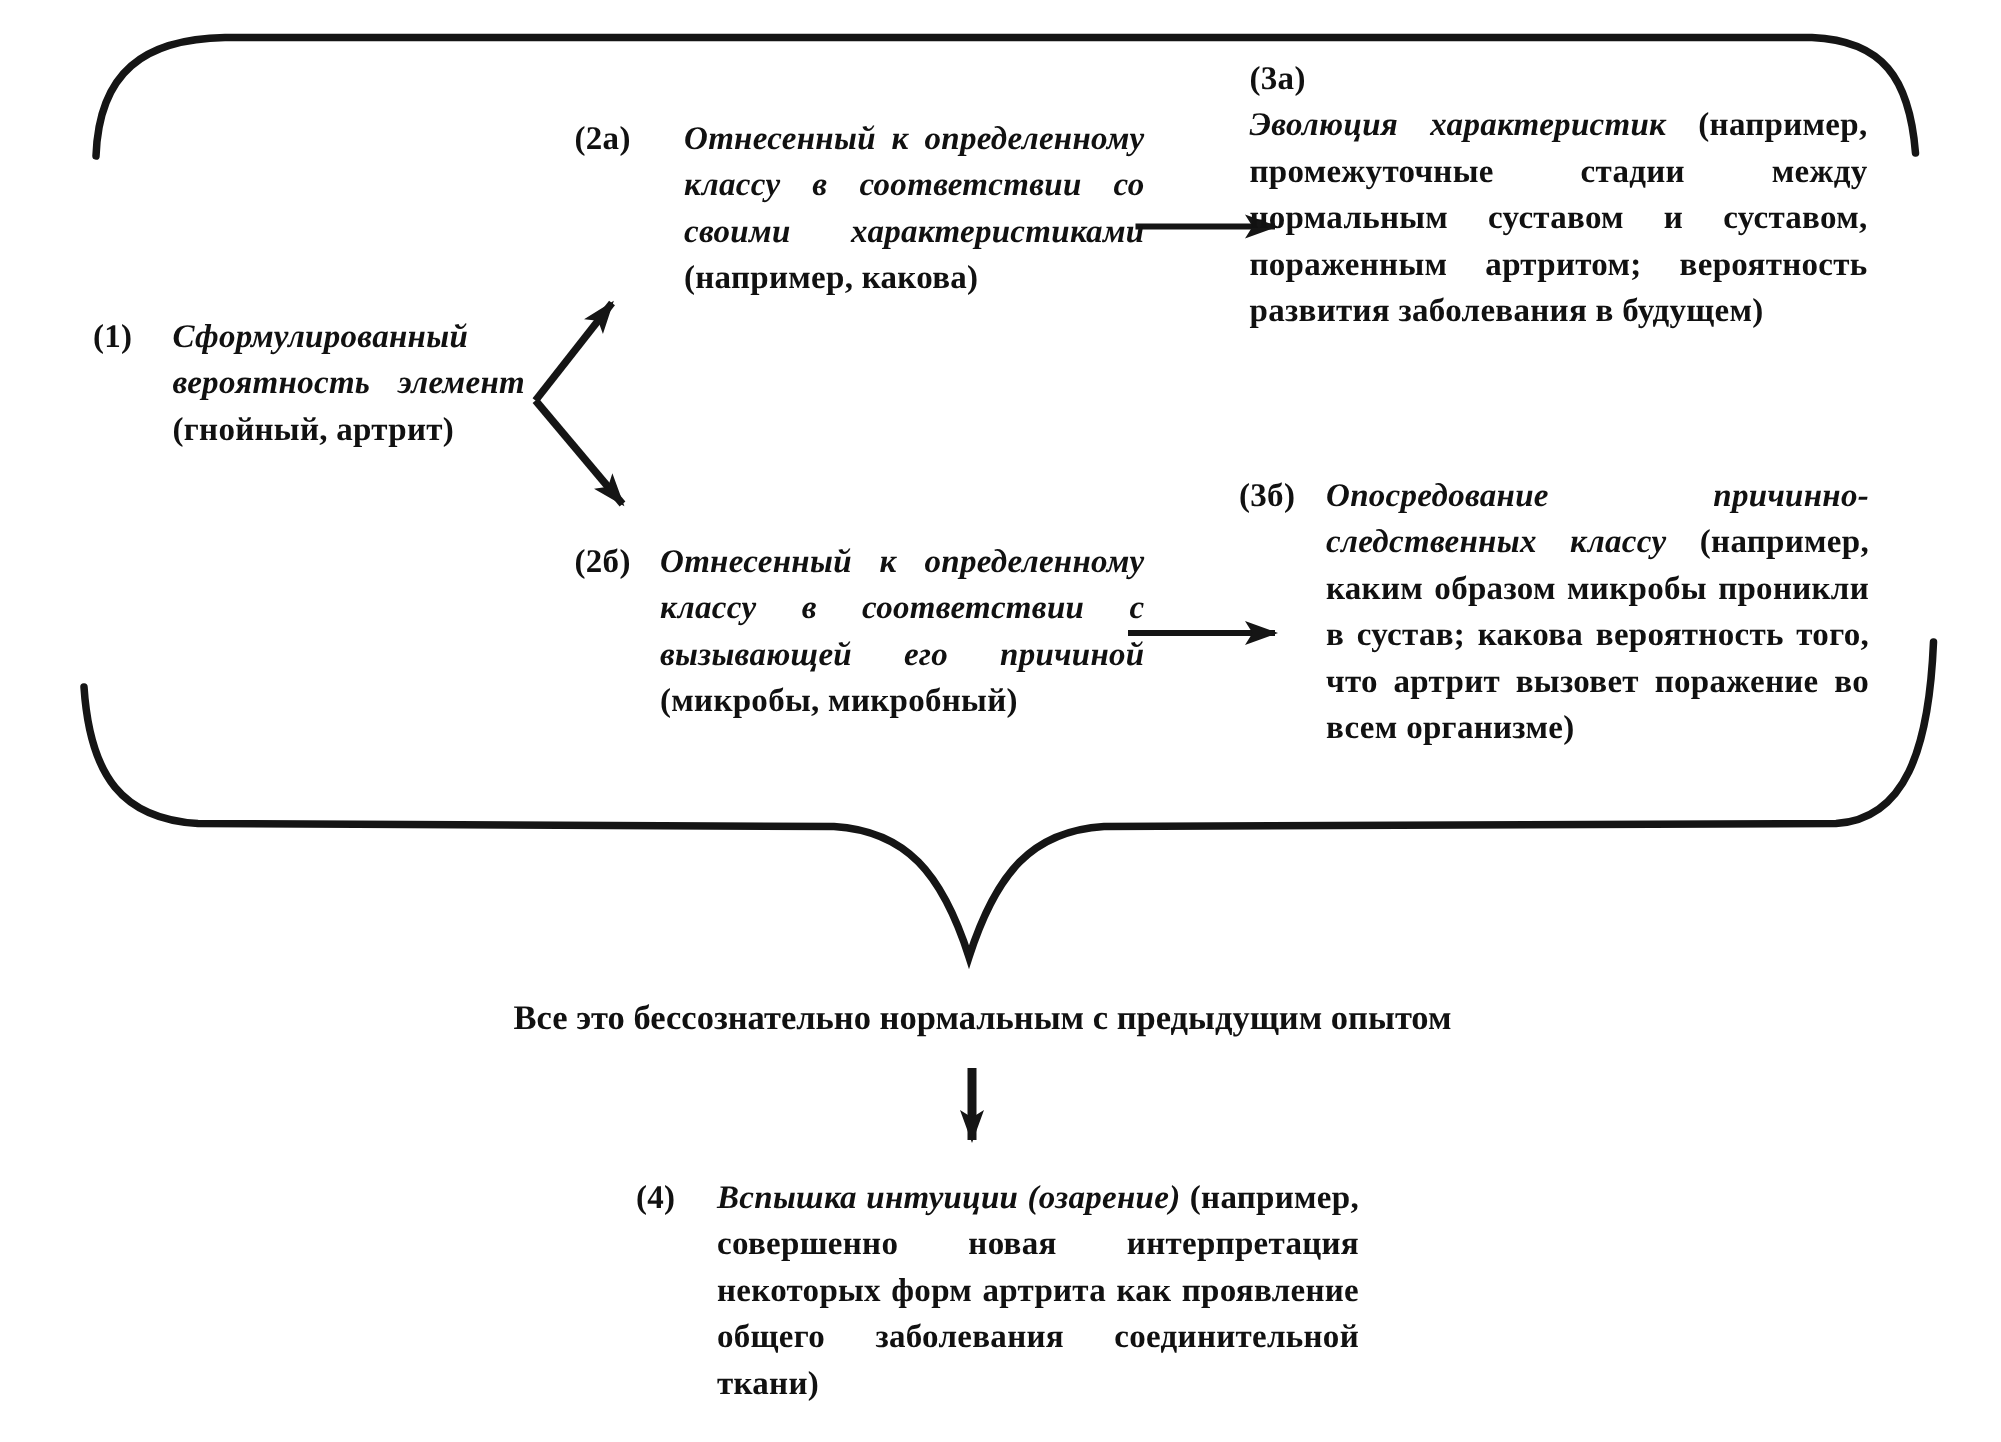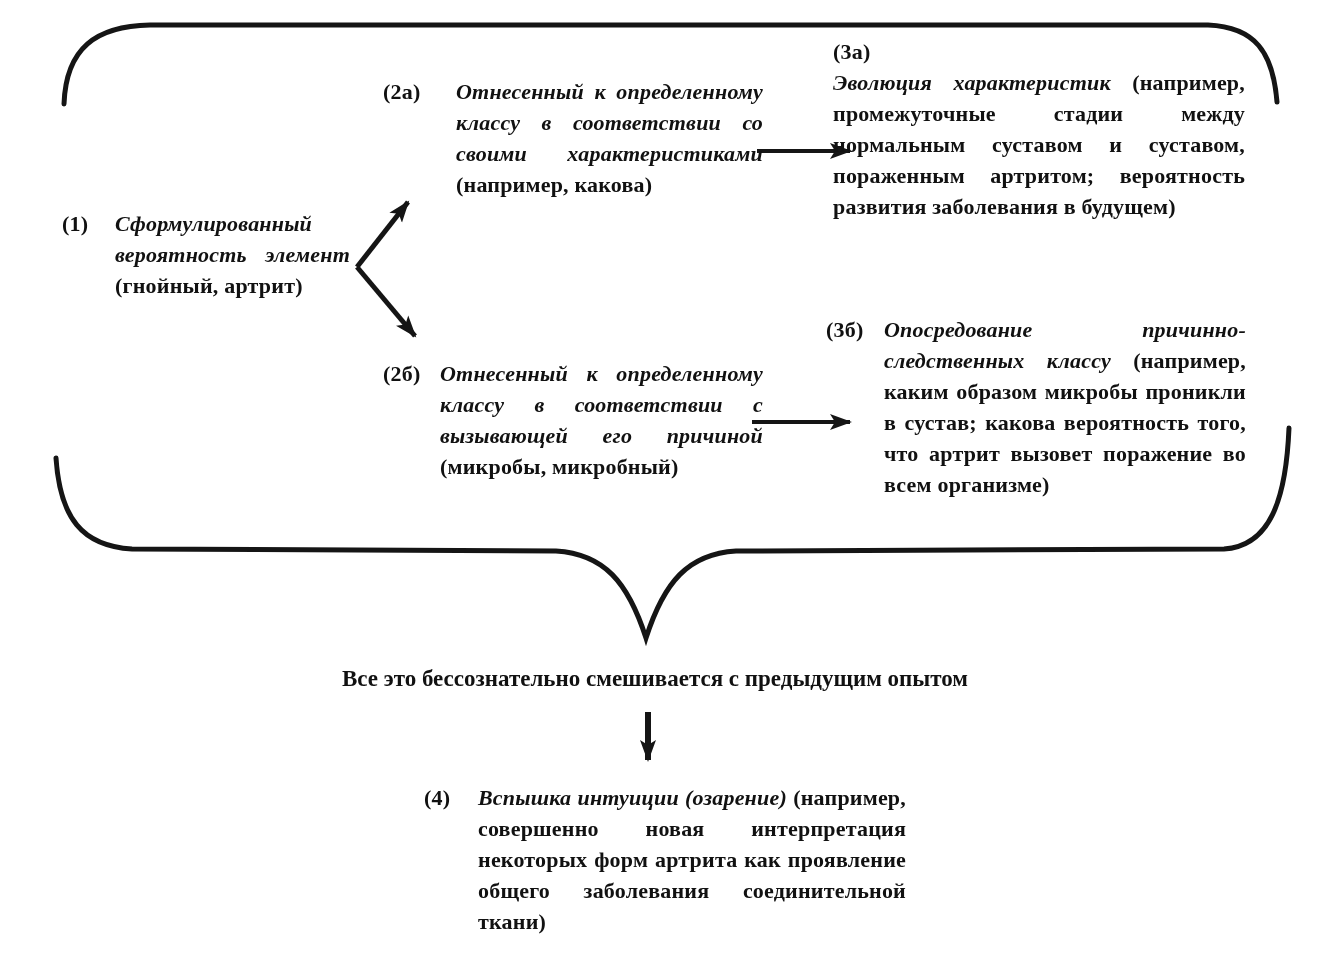--- a/index.html
+++ b/index.html
@@ -90,21 +90,21 @@
   </div>
 
   <div class="node" style="left:826px;top:314px;width:420px;justify-content:space-between;">
     <span class="num" style="width:58px;">(3б)</span>
     <div class="body">
       <i>Опосредование причинно-следственных классу</i>
       <span>(например, каким образом микробы проникли в сустав; какова вероятность того, что артрит вызовет поражение во всем организме)</span>
     </div>
   </div>
 
-  <div class="caption" style="left:270px;top:664px;width:770px;">Все это бессознательно смешивается с предыдущим опытом</div>
+  <div class="caption" style="left:270px;top:664px;width:770px;">Все это бессознательно нормальным с предыдущим опытом</div>
 
   <div class="node" style="left:424px;top:782px;width:482px;">
     <span class="num" style="width:54px;">(4)</span>
     <div class="body">
       <i>Вспышка интуиции (озарение)</i>
       <span>(например, совершенно новая интерпретация некоторых форм артрита как проявление общего заболевания соединительной ткани)</span>
     </div>
   </div>
 
 </div>

